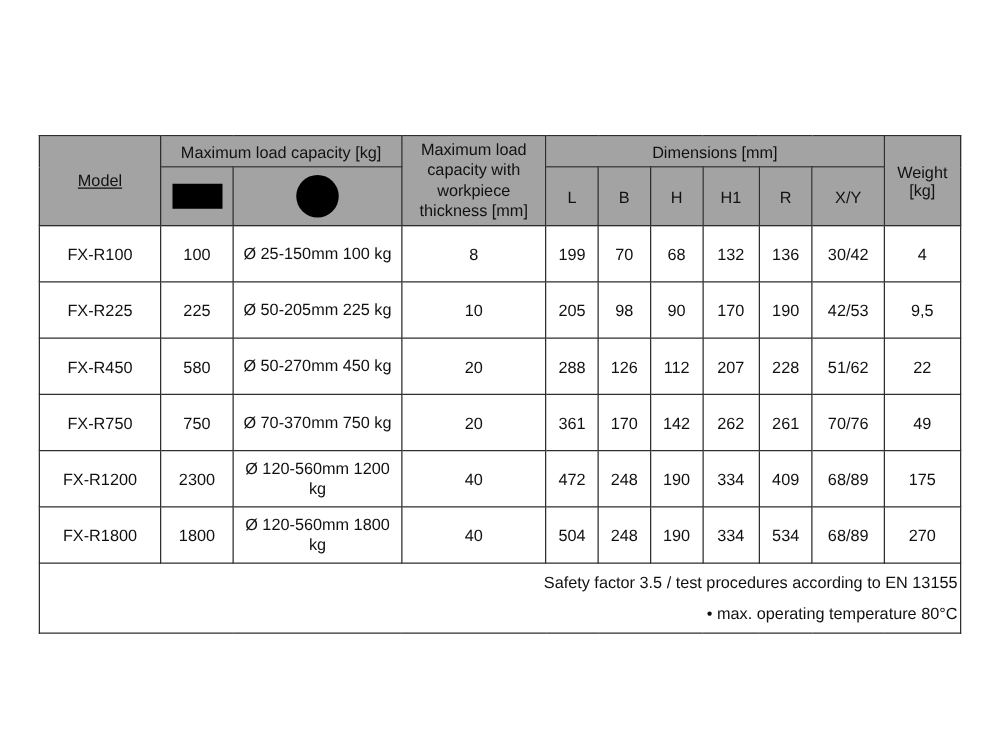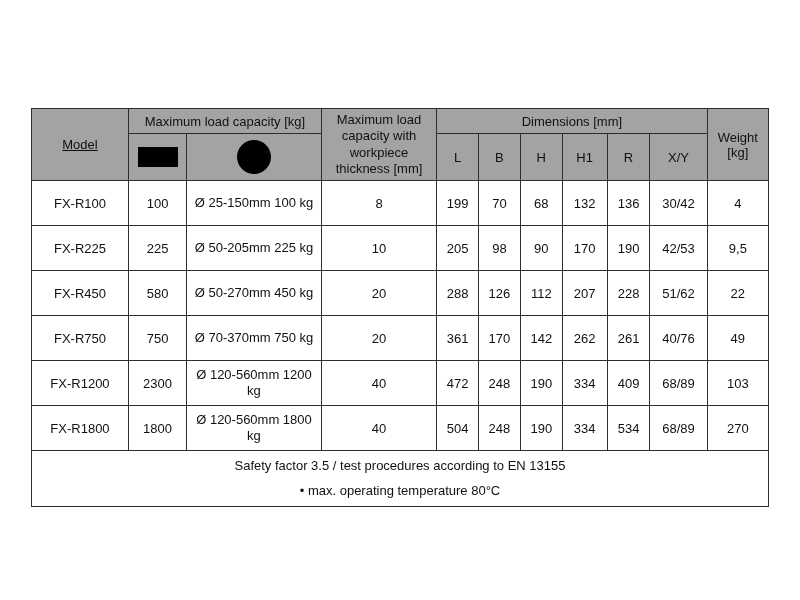--- a/index.html
+++ b/index.html
@@ -77,20 +77,21 @@
     font-size: 13.5px;
   }
   .footer-cell {
     padding: 10px 4px 12px 4px;
     font-size: 13.5px;
     line-height: 1.9;
     background: #ffffff;
   }
   .footer-line {
     display: block;
+    text-align: right;
   }
   .cap-cell {
     font-size: 13px;
     line-height: 1.25;
   }
 </style>
 </head>
 <body>
 
 <div class="page">
@@ -175,35 +176,35 @@
         <tr class="data-row">
           <td class="model-cell">FX-R750</td>
           <td>750</td>
           <td class="cap-cell">Ø 70-370mm 750 kg</td>
           <td>20</td>
           <td>361</td>
           <td>170</td>
           <td>142</td>
           <td>262</td>
           <td>261</td>
-          <td>40/76</td>
+          <td>70/76</td>
           <td>49</td>
         </tr>
         <tr class="data-row">
           <td class="model-cell">FX-R1200</td>
           <td>2300</td>
           <td class="cap-cell">Ø 120-560mm 1200 kg</td>
           <td>40</td>
           <td>472</td>
           <td>248</td>
           <td>190</td>
           <td>334</td>
           <td>409</td>
           <td>68/89</td>
-          <td>103</td>
+          <td>175</td>
         </tr>
         <tr class="data-row">
           <td class="model-cell">FX-R1800</td>
           <td>1800</td>
           <td class="cap-cell">Ø 120-560mm 1800 kg</td>
           <td>40</td>
           <td>504</td>
           <td>248</td>
           <td>190</td>
           <td>334</td>

